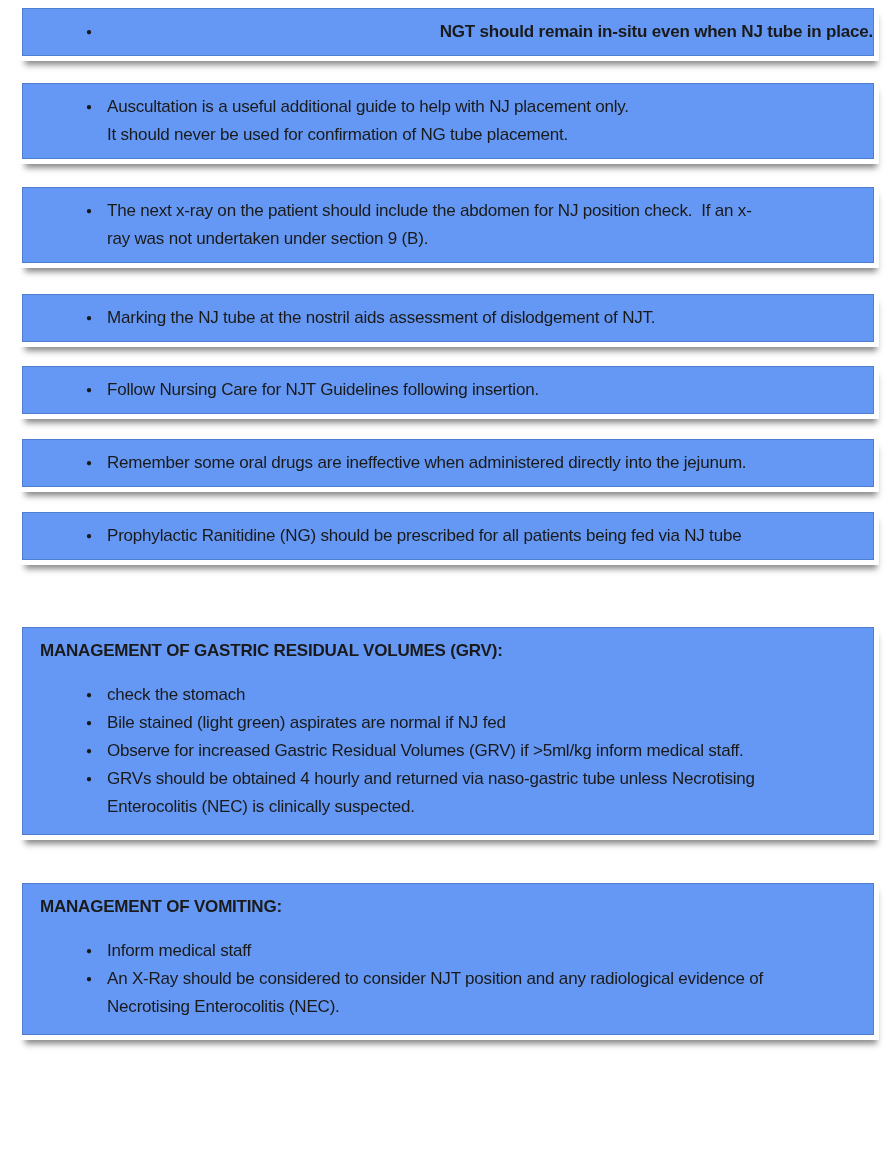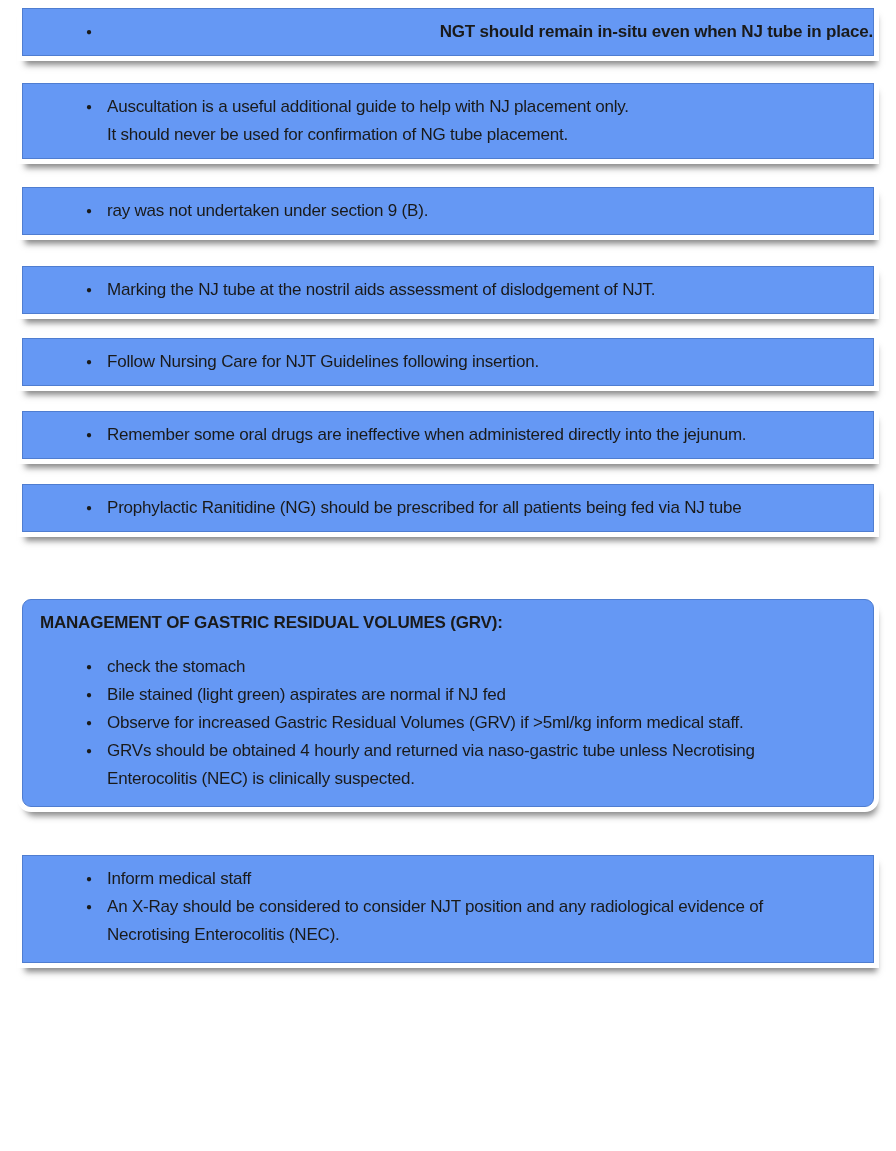--- a/index.html
+++ b/index.html
@@ -22,21 +22,21 @@
     line-height: 28px;
     letter-spacing: -0.2px;
   }
   
   .panel:nth-child(2) { margin-top: 27px; }
   .panel:nth-child(3) { margin-top: 28px; }
   .panel:nth-child(4) { margin-top: 31px; }
   .panel:nth-child(5) { margin-top: 24px; }
   .panel:nth-child(6) { margin-top: 25px; }
   .panel:nth-child(7) { margin-top: 25px; }
-  .panel:nth-child(8) { margin-top: 67px; border-radius: 9px; }
+  .panel:nth-child(8) { margin-top: 67px; }
   .panel:nth-child(9) { margin-top: 48px; }
   .panel.bold .line { font-weight: bold; text-align: right; }
   .panel-titled { padding-bottom: 13px; }
   .panel-title {
     font-weight: bold;
     padding-left: 17px;
     margin-bottom: 16px;
     white-space: pre;
   }
   .bullet-item { position: relative; padding-left: 84px; }
@@ -73,20 +73,21 @@
             <div class="line">It should never be used for confirmation of NG tube placement.</div>
           </div>
         </div>
       </div>
     </section>
     <section class="panel">
       <div class="bullet-list">
         <div class="bullet-item">
           <span class="dot">●</span>
           <div class="item-text">
+            <div class="line">The next x-ray on the patient should include the abdomen for NJ position check.  If an x-</div>
             <div class="line">ray was not undertaken under section 9 (B).</div>
           </div>
         </div>
       </div>
     </section>
     <section class="panel">
       <div class="bullet-list">
         <div class="bullet-item">
           <span class="dot">●</span>
           <div class="item-text">
@@ -149,20 +150,21 @@
         <div class="bullet-item">
           <span class="dot">●</span>
           <div class="item-text">
             <div class="line">GRVs should be obtained 4 hourly and returned via naso-gastric tube unless Necrotising</div>
             <div class="line">Enterocolitis (NEC) is clinically suspected.</div>
           </div>
         </div>
       </div>
     </section>
     <section class="panel panel-titled">
+      <div class="panel-title">MANAGEMENT OF VOMITING:</div>
       <div class="bullet-list">
         <div class="bullet-item">
           <span class="dot">●</span>
           <div class="item-text">
             <div class="line">Inform medical staff</div>
           </div>
         </div>
         <div class="bullet-item">
           <span class="dot">●</span>
           <div class="item-text">

